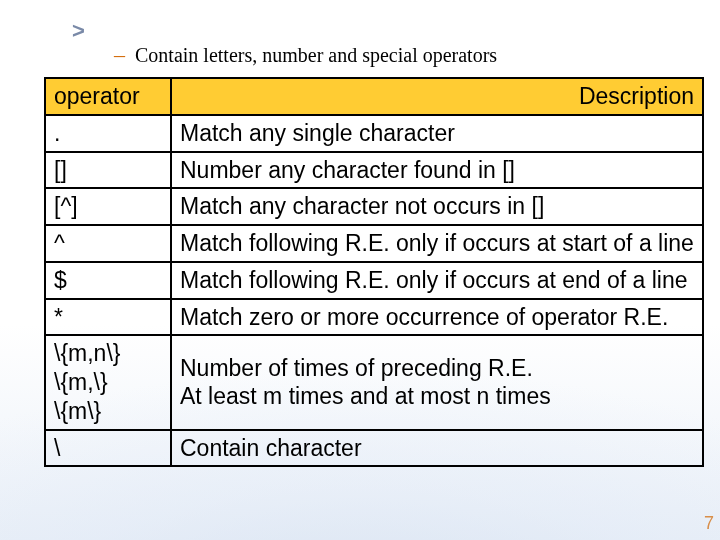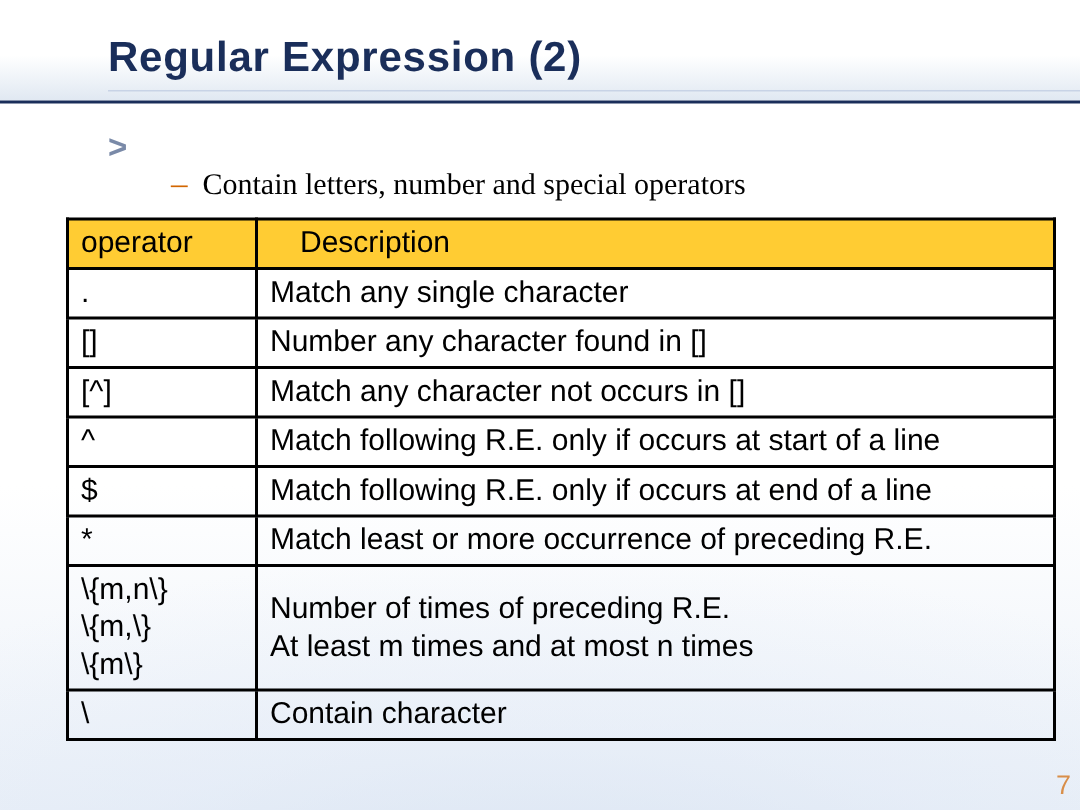--- a/index.html
+++ b/index.html
@@ -79,55 +79,50 @@
   .tbl {
     border-collapse: collapse;
     margin: 4px 0 0 -28px;
     width: 660px;
     table-layout: fixed;
   }
   .tbl th, .tbl td {
     border: 2px solid #000;
     padding: 3px 8px;
     vertical-align: middle;
-    font-size: 20px;
+    font-size: 23px;
     line-height: 1.25;
     font-family: Verdana, Geneva, sans-serif;
   }
   .tbl th {
     background: #ffcc33;
     font-weight: normal;
     color: #000;
   }
   .tbl th.op-col { width: 108px; text-align: left; }
-  .tbl th.desc-col { text-align: left; padding-left: 28px; }
+  .tbl th.desc-col { text-align: right; padding-left: 28px; }
   .tbl td.op { }
   .tbl td.desc { }
   .multi-line {
     white-space: pre-line;
   }
   .page-num {
     position: absolute;
     right: 6px;
     bottom: 6px;
     color: #d26600;
     font-size: 18px;
     opacity: 0.7;
   }
 </style>
 </head>
 <body>
 
 <div class="slide">
 
-  <div class="title-bar">
-    <h1 class="title">Regular Expression (2)</h1>
-    <div class="underline-light"></div>
-    <div class="underline-dark"></div>
-  </div>
 
   <div class="body">
 
     <div class="bullet-l1">
       <span class="chevron">&gt;</span>
     </div>
 
     <div class="bullet-l2">
       <span class="dash">–</span>
       <span>Contain letters, number and special operators</span>
@@ -156,21 +151,21 @@
         <tr>
           <td class="op">^</td>
           <td class="desc">Match following R.E. only if occurs at start of a line</td>
         </tr>
         <tr>
           <td class="op">$</td>
           <td class="desc">Match following R.E. only if occurs at end of a line</td>
         </tr>
         <tr>
           <td class="op">*</td>
-          <td class="desc">Match least or more occurrence of preceding R.E.</td>
+          <td class="desc">Match zero or more occurrence of operator R.E.</td>
         </tr>
         <tr>
           <td class="op multi-line">\{m,n\}
 \{m,\}
 \{m\}</td>
           <td class="desc multi-line">Number of times of preceding R.E.
 At least m times and at most n times</td>
         </tr>
         <tr>
           <td class="op">\</td>

